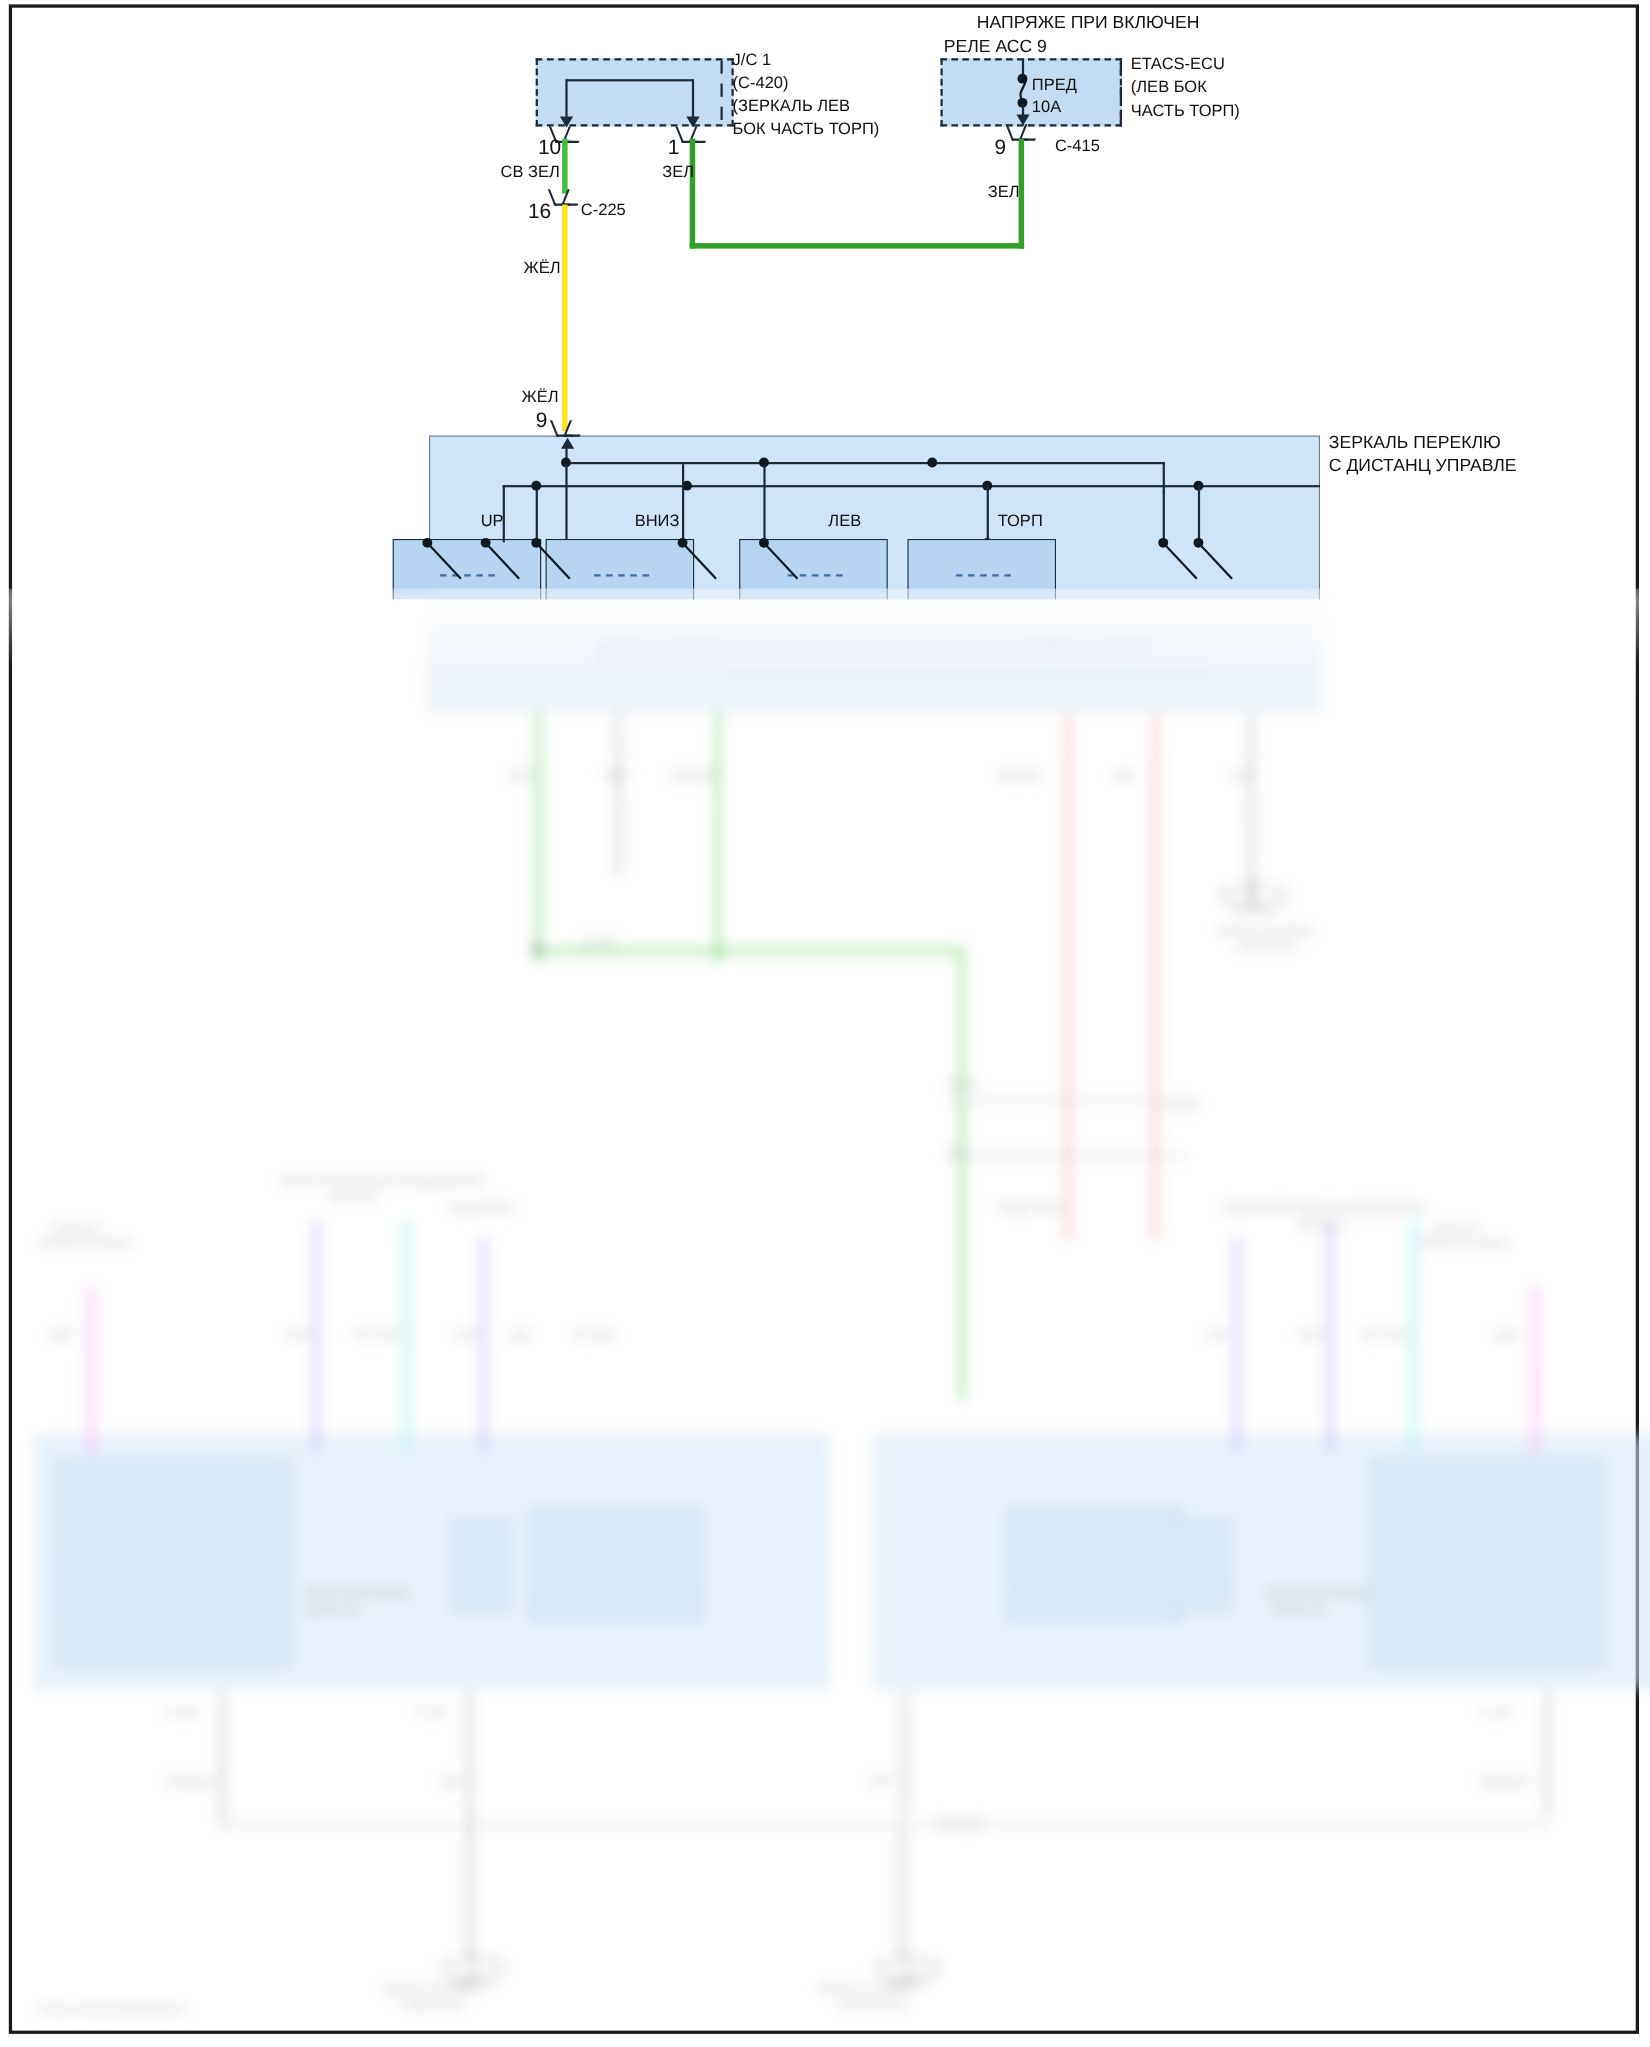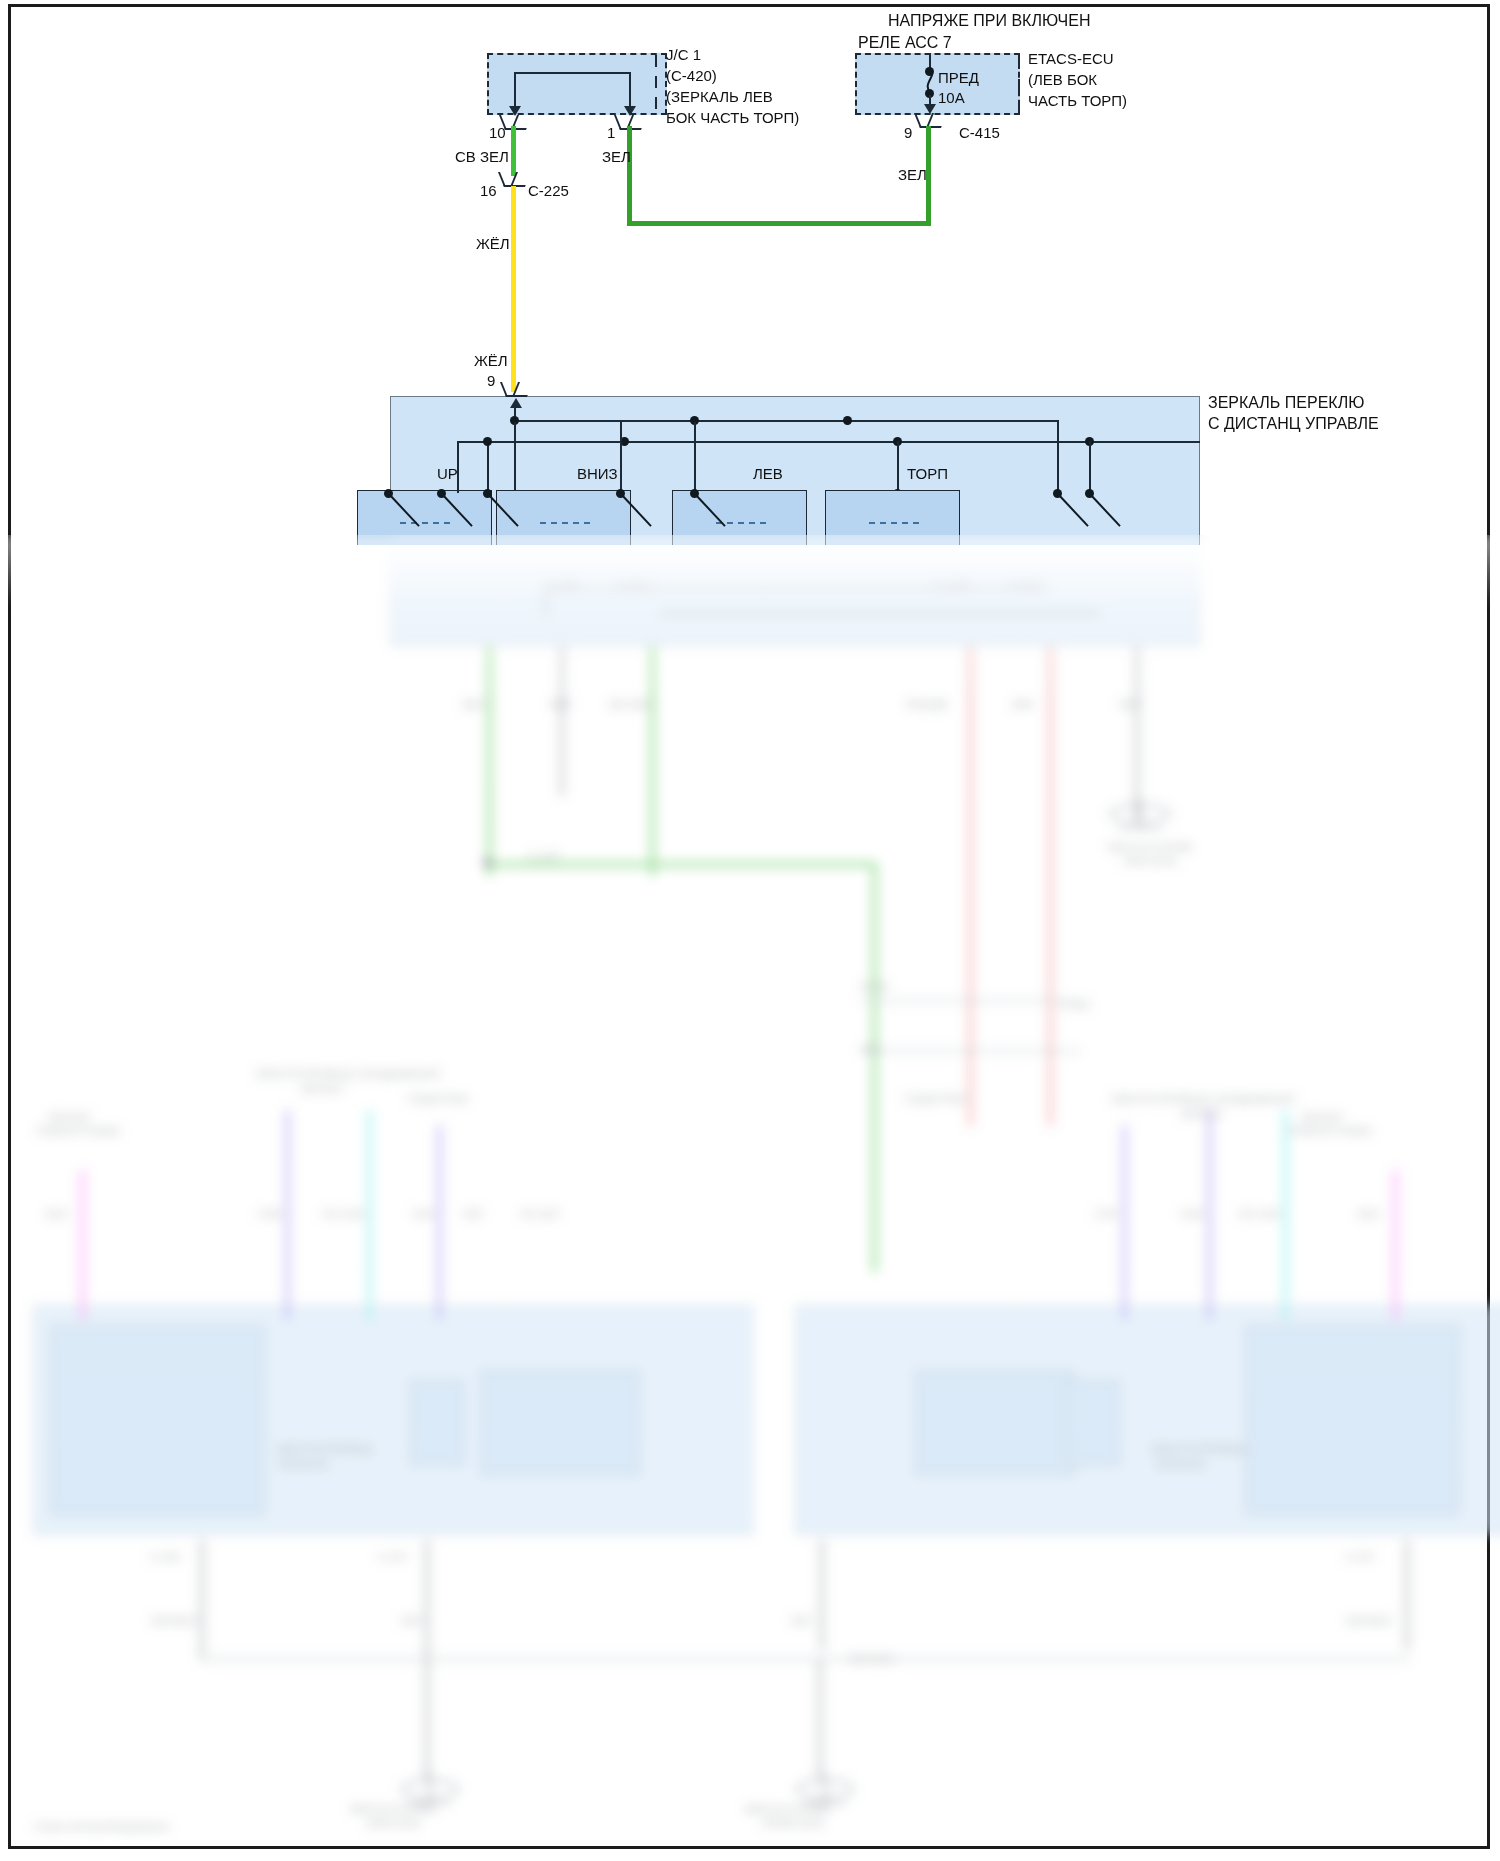--- a/index.html
+++ b/index.html
@@ -11,21 +11,21 @@
   
   .box{position:absolute;box-sizing:border-box;}
   .jcbox{background:#c3dcf2;border:2px dashed #1b2a36;}
   .swblock{background:#cfe4f7;border:1px solid #6b7b86;}
   .swcell{background:#b7d5f0;border:1px solid #1b2a36;}
   .wire{position:absolute;}
   .vline{position:absolute;width:2px;background:#1b2a36;}
   .hline{position:absolute;height:2px;background:#1b2a36;}
   .dot{position:absolute;width:9px;height:9px;border-radius:50%;background:#101820;}
   .lbl{position:absolute;color:#111;white-space:nowrap;font-size:15px;line-height:18px;}
-  .pin{position:absolute;font-size:15px;color:#111;}
+  .pin{position:absolute;font-size:19px;color:#111;}
   .dash{position:absolute;height:0;border-top:2px dashed #3f6f9e;}
 
   
   .w-grn{background:#33a02c;}
   .w-lgrn{background:#3fc13a;}
   .w-yel{background:#ffe21b;}
   .w-pnk{background:#f77ff7;}
   .w-vio{background:#9a8cf0;}
   .w-cya{background:#66e8e8;}
   .w-red{background:#f08a8a;}
@@ -61,21 +61,21 @@
 </head>
 <body>
 
 <div id="page">
  <div id="frame"></div>
 
  <div id="sharp-layer">
   <div class="sheet">
 
    <div class="lbl" style="left:888px;top:12px;font-size:16px;">НАПРЯЖЕ ПРИ ВКЛЮЧЕН</div>
-   <div class="lbl" style="left:858px;top:34px;font-size:16px;">РЕЛЕ АСС 7</div>
+   <div class="lbl" style="left:858px;top:34px;font-size:16px;">РЕЛЕ АСС 9</div>
 
    <div class="box jcbox" style="left:487px;top:53px;width:180px;height:62px;"></div>
 
    <div class="hline" style="left:515px;top:72px;width:115px;"></div>
    <div class="vline" style="left:514px;top:72px;height:42px;"></div>
    <div class="vline" style="left:629px;top:72px;height:42px;"></div>
    <div class="arrowdn" style="left:509px;top:106px;"></div>
    <div class="arrowdn" style="left:624px;top:106px;"></div>
    <div class="conn" style="left:502px;top:115px;"></div>
    <div class="conn" style="left:617px;top:115px;"></div>

